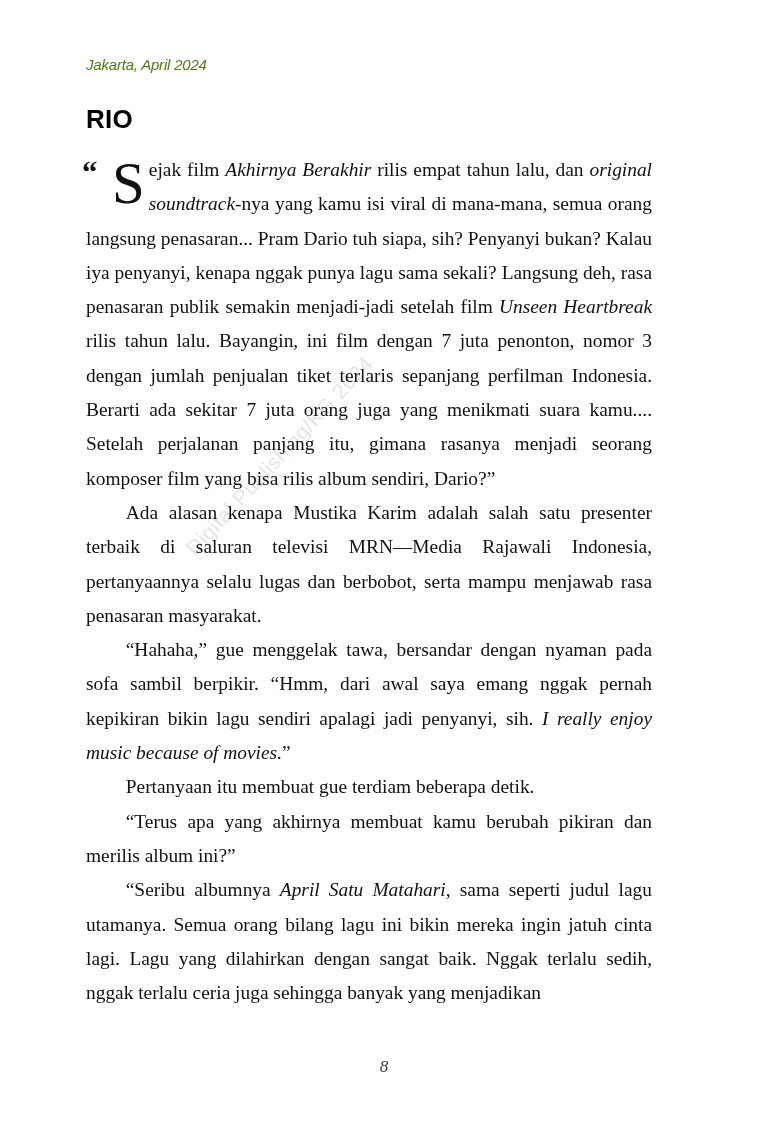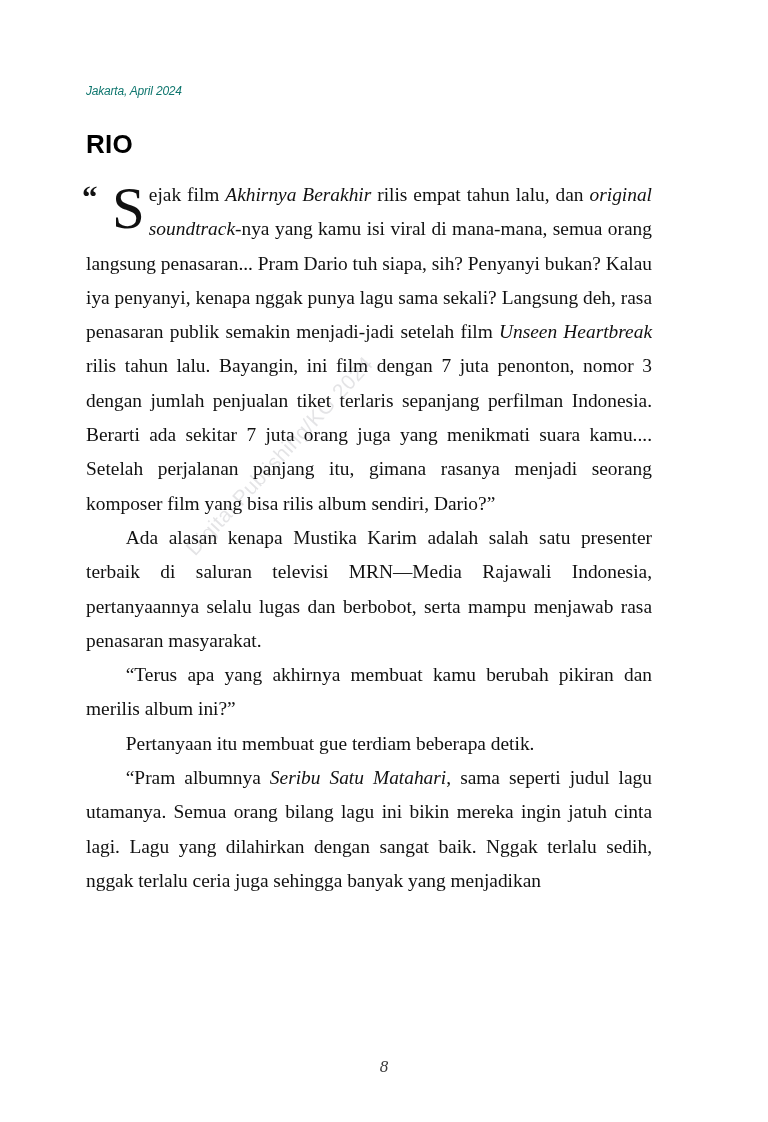--- a/index.html
+++ b/index.html
@@ -47,27 +47,27 @@
   
   .content {
     position: absolute;
     left: 86px;
     top: 0;
     width: 566px;
     z-index: 2;
   }
 
   .dateline {
-    margin-top: 84px;
+    margin-top: 56px;
     font-family: "Liberation Sans", "DejaVu Sans", sans-serif;
     font-style: italic;
     font-weight: 300;
-    font-size: 12px;
+    font-size: 15px;
     letter-spacing: -0.2px;
-    color: #0f766e;
+    color: #4d7c0f;
   }
 
   .chapter-title {
     margin-top: 33px;
     font-family: "Liberation Sans", "DejaVu Sans", sans-serif;
     font-weight: bold;
     font-size: 26px;
     letter-spacing: 0.3px;
     color: #000000;
     line-height: 1;
@@ -148,25 +148,26 @@
     <div class="body-text">
 
       <p class="opening">
         <span class="open-quote">“</span>
         <span class="dropcap">S</span>
         <span>ejak film </span><i>Akhirnya Berakhir</i><span> rilis empat tahun lalu, dan </span><i>original soundtrack</i><span>-nya yang kamu isi viral di mana-mana, semua orang langsung penasaran... Pram Dario tuh siapa, sih? Penyanyi bukan? Kalau iya penyanyi, kenapa nggak punya lagu sama sekali? Langsung deh, rasa penasaran publik semakin menjadi-jadi setelah film </span><i>Unseen Heartbreak</i><span> rilis tahun lalu. Bayangin, ini film dengan 7 juta penonton, nomor 3 dengan jumlah penjualan tiket terlaris sepanjang perfilman Indonesia. Berarti ada sekitar 7 juta orang juga yang menikmati suara kamu.... Setelah perjalanan panjang itu, gimana rasanya menjadi seorang komposer film yang bisa rilis album sendiri, Dario?”</span>
       </p>
 
       <p class="indent">Ada alasan kenapa Mustika Karim adalah salah satu presenter terbaik di saluran televisi MRN—Media Rajawali Indonesia, pertanyaannya selalu lugas dan berbobot, serta mampu menjawab rasa penasaran masyarakat.</p>
 
+      <p class="indent"><span>“Hahaha,” gue menggelak tawa, bersandar dengan nyaman pada sofa sambil berpikir. “Hmm, dari awal saya emang nggak pernah kepikiran bikin lagu sendiri apalagi jadi penyanyi, sih. </span><i>I really enjoy music because of movies.</i><span>”</span></p>
+
+      <p class="indent">Pertanyaan itu membuat gue terdiam beberapa detik.</p>
 
       <p class="indent">“Terus apa yang akhirnya membuat kamu berubah pikiran dan merilis album ini?”</p>
 
-      <p class="indent">Pertanyaan itu membuat gue terdiam beberapa detik.</p>
-
-      <p class="indent"><span>“Pram albumnya </span><i>Seribu Satu Matahari</i><span>, sama seperti judul lagu utamanya. Semua orang bilang lagu ini bikin mereka ingin jatuh cinta lagi. Lagu yang dilahirkan dengan sangat baik. Nggak terlalu sedih, nggak terlalu ceria juga sehingga banyak yang menjadikan</span></p>
+      <p class="indent"><span>“Seribu albumnya </span><i>April Satu Matahari</i><span>, sama seperti judul lagu utamanya. Semua orang bilang lagu ini bikin mereka ingin jatuh cinta lagi. Lagu yang dilahirkan dengan sangat baik. Nggak terlalu sedih, nggak terlalu ceria juga sehingga banyak yang menjadikan</span></p>
 
     </div>
   </div>
 
   <div class="folio">8</div>
 
 </div>
 
 </body></html>

